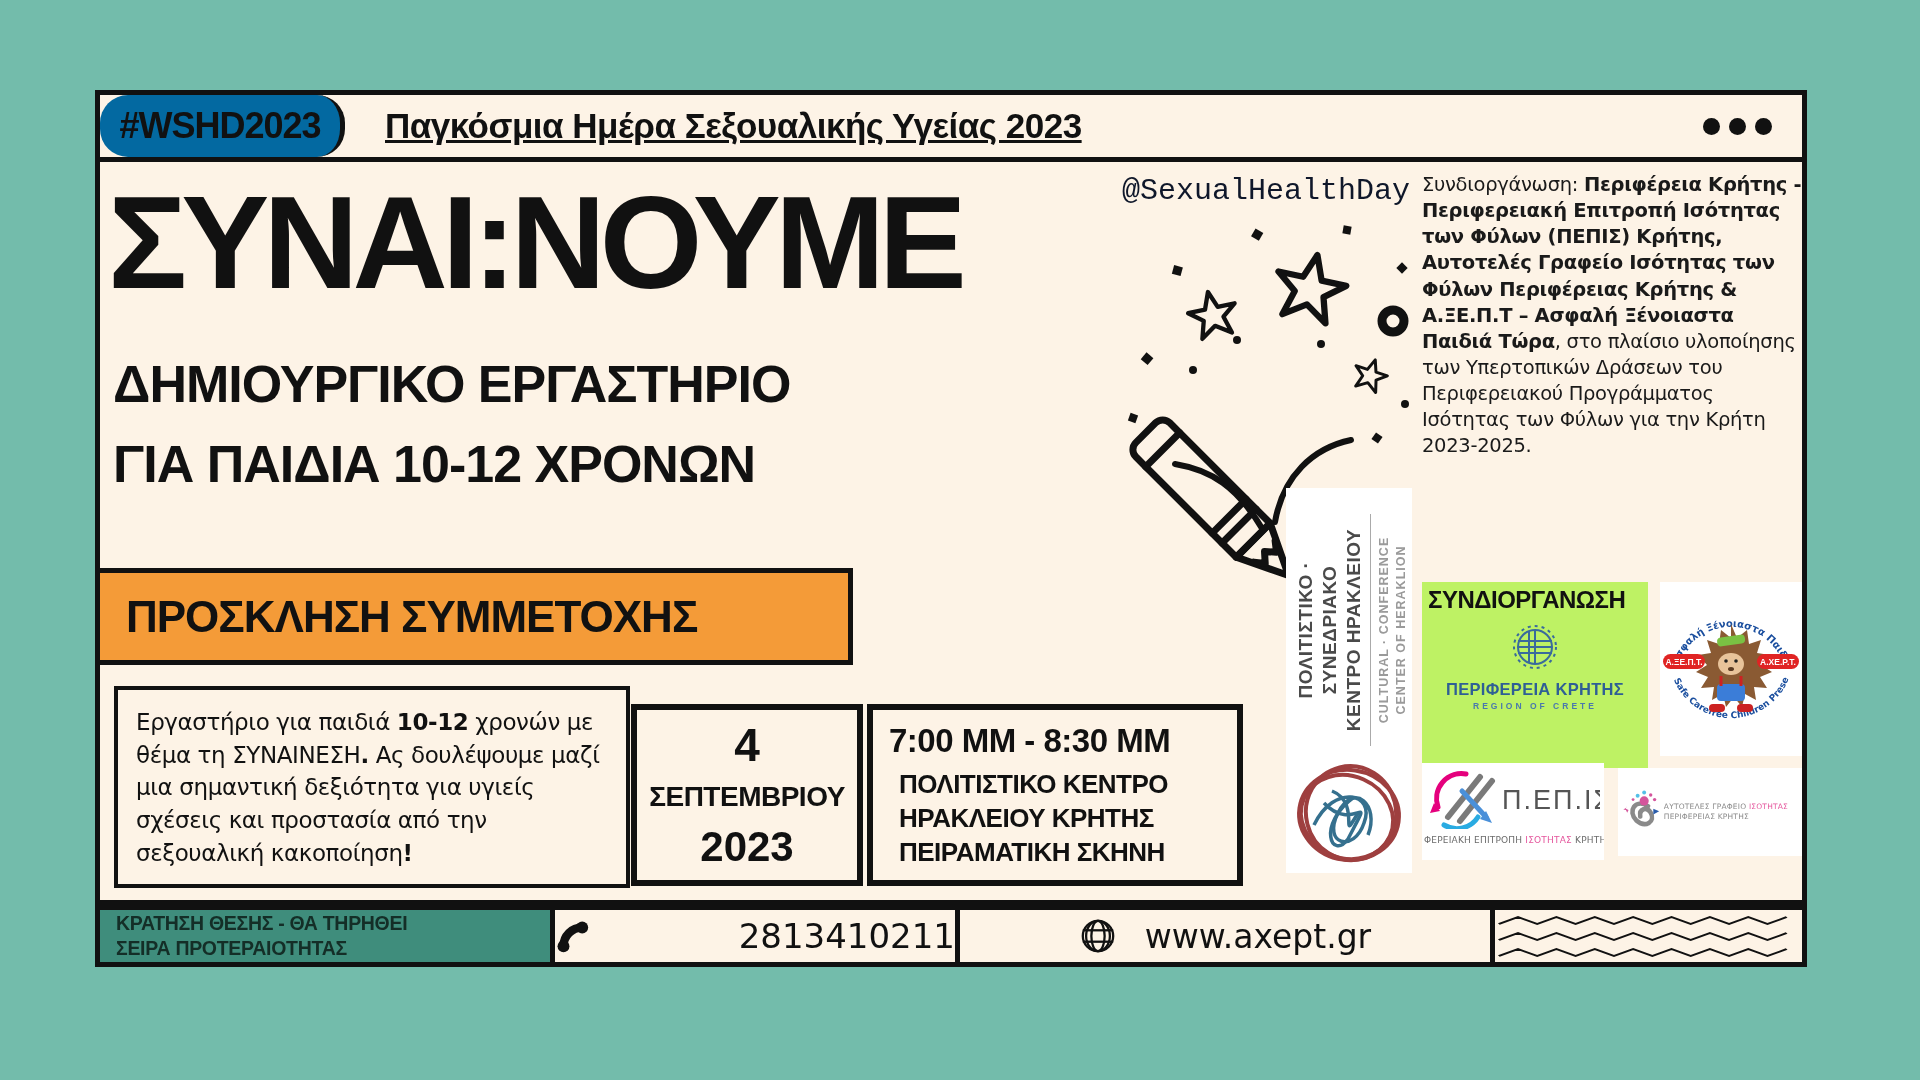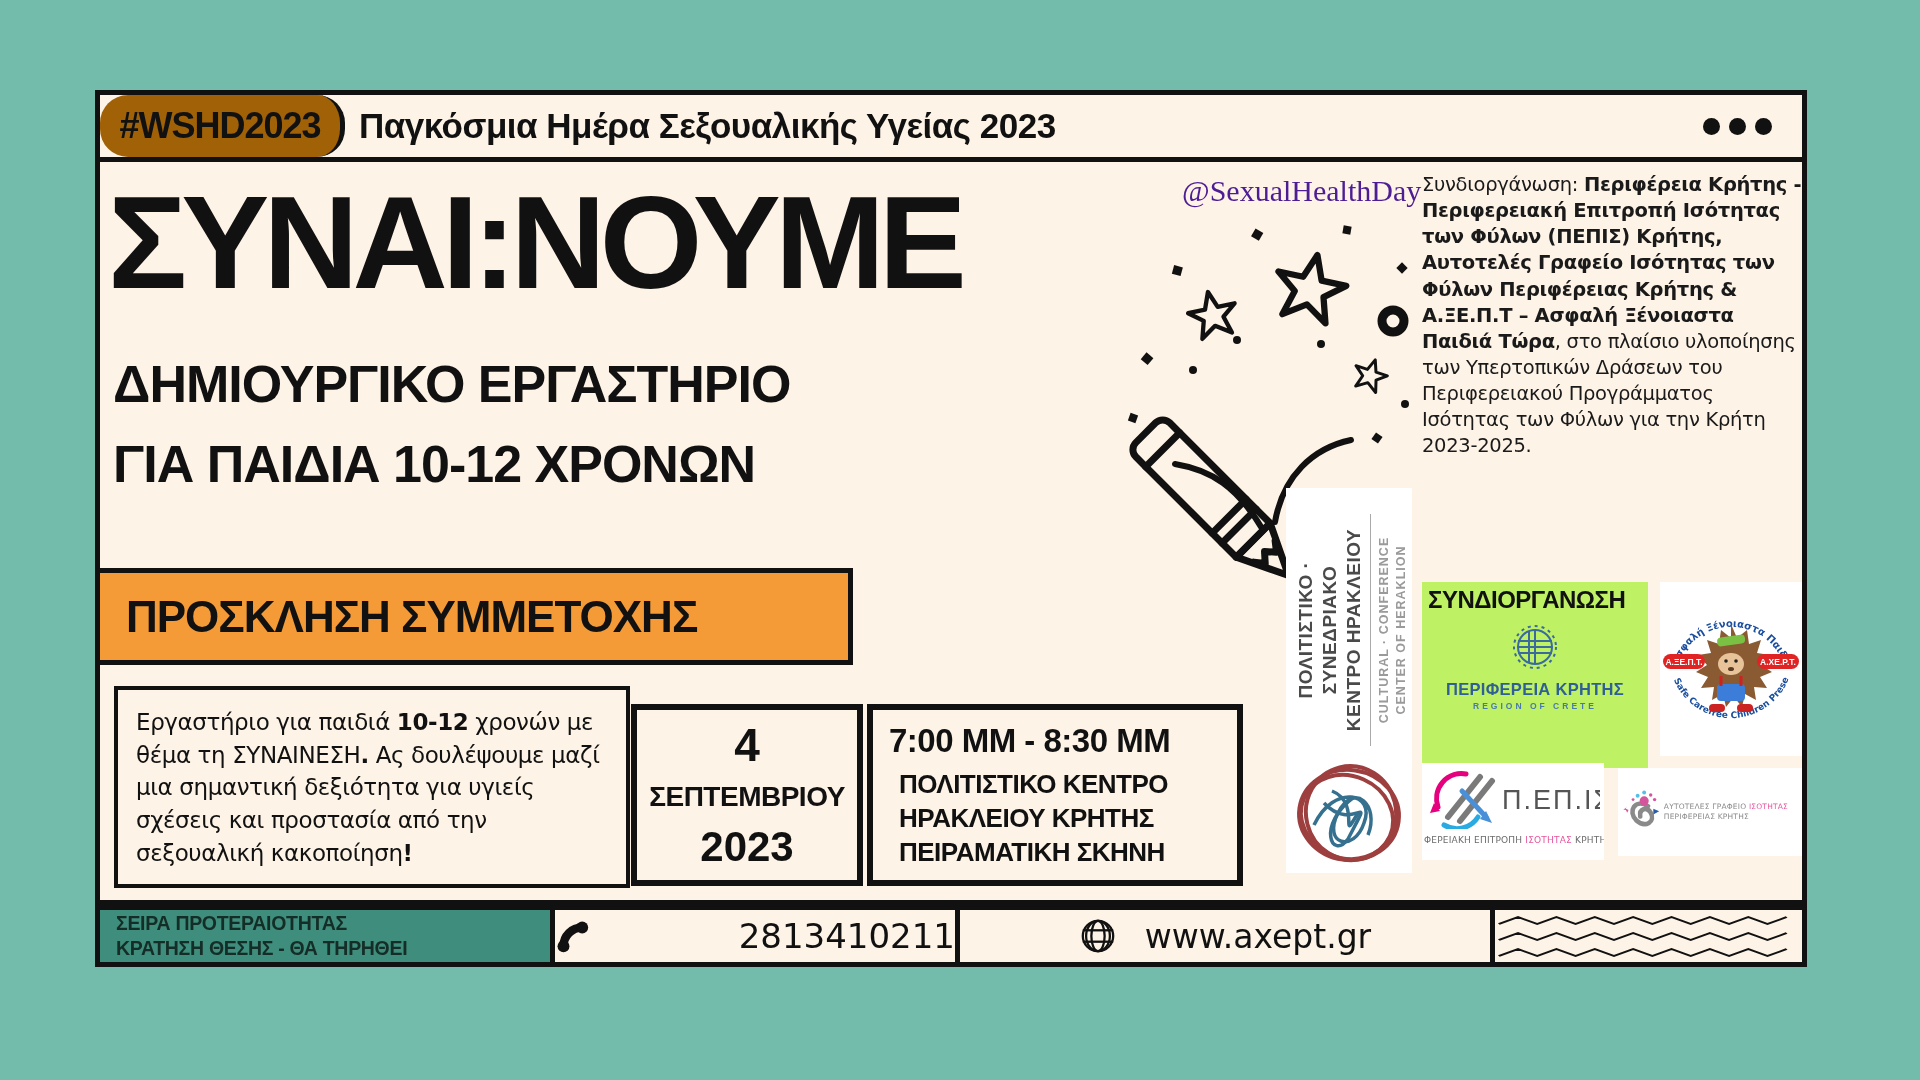--- a/index.html
+++ b/index.html
@@ -10,27 +10,27 @@
     color:#111;
   }
   .b { font-weight:700; }
 
   
   .top-bar {
     position:absolute; left:95px; top:90px; width:1712px; height:72px;
     background:#fdf3e6; border:5px solid #111; display:flex; align-items:stretch;
   }
   .badge {
-    width:245px; background:#a16207; border-right:5px solid #111;
+    width:245px; background:#0369a1; border-right:5px solid #111;
     display:flex; align-items:center; justify-content:center;
     font-size:36px; font-weight:900; letter-spacing:-1px;border-radius:28px;
   }
   .top-title {
-    flex:1; display:flex; align-items:center; padding-left:14px;
-    font-size:35px; font-weight:700; letter-spacing:-0.5px;
+    flex:1; display:flex; align-items:center; padding-left:40px;
+    font-size:35px; font-weight:700; letter-spacing:-0.5px;text-decoration:underline;
   }
   .dots { display:flex; align-items:center; gap:9px; padding-right:30px; }
   .dots i { width:17px; height:17px; border-radius:50%; background:#111; display:block; }
 
   
   .main-body {
     position:absolute; left:95px; top:162px; width:1712px; height:743px;
     background:#fdf3e6; border:5px solid #111; border-top:none; overflow:hidden;
   }
   .hero-title {
@@ -61,22 +61,22 @@
   .date-month { font-size:28px; font-weight:900; line-height:1.85; letter-spacing:-0.5px; }
   .date-year  { font-size:42px; font-weight:900; line-height:1.2; }
   .time-box {
     position:absolute; left:767px; top:542px; width:376px; height:182px;
     border:6px solid #111; padding:12px 0 0 16px;
   }
   .time-line  { font-size:33px; font-weight:900; letter-spacing:-0.5px; margin-bottom:8px; }
   .venue-line { font-size:26px; font-weight:700; line-height:1.3; padding-left:10px; letter-spacing:-0.5px; }
 
   .social-handle {
-    position:absolute; left:1082px; top:12px;
-    font-family:Liberation Serif, serif; font-size:30px; color:#4c1d95;
+    position:absolute; left:1022px; top:12px;
+    font-family:Liberation Mono, monospace; font-size:30px; color:#0f172a;
   }
   .illustration { position:absolute; left:1015px; top:46px; }
 
   .right-par {
     position:absolute; left:1322px; top:10px; width:380px;
     font-family:"DejaVu Sans", sans-serif; font-size:19.5px; line-height:1.34;
     letter-spacing:-0.3px; color:#1a1a1a;
   }
 
   .coorg-box {
@@ -327,22 +327,22 @@
         <path d="M32,40 C62,72 84,22 56,76 C40,98 24,62 62,34"></path>
         <path d="M40,28 C70,40 46,84 66,50"></path>
       </g>
     </svg>
   </div>
 
 </div>
 
 <div class="footer-bar">
   <div class="resv-cell">
+    <div>ΚΡΑΤΗΣΗ ΘΕΣΗΣ - ΘΑ ΤΗΡΗΘΕΙ</div>
     <div>ΣΕΙΡΑ ΠΡΟΤΕΡΑΙΟΤΗΤΑΣ</div>
-    <div>ΚΡΑΤΗΣΗ ΘΕΣΗΣ - ΘΑ ΤΗΡΗΘΕΙ</div>
   </div>
   <div class="phone-cell">
     <svg width="34" height="34" viewBox="0 0 40 40">
       <path d="M10,32 A22,22 0 0 1 32,10" fill="none" stroke="#111" stroke-width="10" stroke-linecap="round"></path>
       <circle cx="10" cy="32" r="7" fill="#111"></circle>
       <circle cx="32" cy="10" r="7" fill="#111"></circle>
     </svg>
     <span>2813410211</span>
   </div>
   <div class="site-cell">

